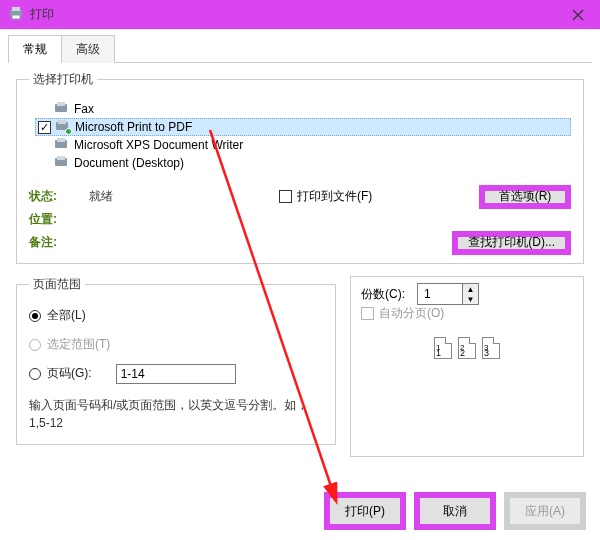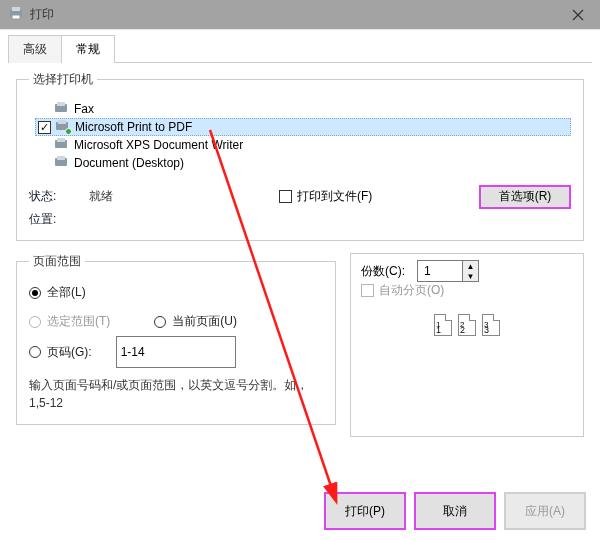--- a/index.html
+++ b/index.html
@@ -1,52 +1,52 @@
 <!DOCTYPE html>
 <html><head>
 <meta charset="utf-8">
 <style>
 * { box-sizing: border-box; font-family: "Microsoft YaHei", "Segoe UI", sans-serif; font-size: 12px; }
 body { margin: 0; background: #fff; width: 600px; height: 540px; overflow: hidden; position: relative; }
-.titlebar { height: 30px; display: flex; align-items: center; padding: 0 8px; border-bottom: 1px solid #e5e5e5; background: #a3a3a3; }
+.titlebar { height: 30px; display: flex; align-items: center; padding: 0 8px; border-bottom: 1px solid #e5e5e5; background: #d946ef; }
 .titlebar .title { margin-left: 6px; color: #333; }
 .close { position: absolute; right: 0; top: 0; width: 45px; height: 30px; display: flex; align-items: center; justify-content: center; color: #555; }
 .tabs { display: flex; margin: 4px 8px 0 8px; }
 .tab { padding: 5px 14px; border: 1px solid #ccc; border-bottom: none; background: #fff; margin-right: -1px; position: relative; top: 1px; z-index: 2; }
 .tab.inactive { background: #f4f4f4; z-index: 0; color: #333; }
 .tabline { height: 1px; background: #ccc; margin: 0 8px; }
 .panel { padding: 8px 16px; }
 fieldset { border: 1px solid #ccc; margin: 0 0 12px 0; padding: 8px 12px 12px 12px; }
 legend { padding: 0 4px; color: #333; }
 .printer-list { border: none; padding: 4px 0 10px 6px; }
 .printer { display: flex; align-items: center; height: 18px; padding: 1px 2px; gap: 4px; }
 .printer.selected { background: #cde8ff; border: 1px dotted #7aa7d8; align-items: flex-end; }
 .chk { width: 13px; height: 13px; border: 1px solid #333; display: inline-flex; align-items: center; justify-content: center; font-size: 10px; background: #fff; }
 .chk.checked::after { content: "✓"; font-size: 11px; line-height: 1; }
 .picon { width: 16px; height: 14px; display: inline-block; position: relative; }
 .picon::before { content: ""; position: absolute; left: 1px; top: 2px; width: 12px; height: 8px; background: #8a9aa7; border-radius: 1px; }
 .picon::after { content: ""; position: absolute; left: 3px; top: 0; width: 8px; height: 4px; background: #cfd8de; }
 .picon .dot { position: absolute; right: -1px; bottom: -1px; width: 7px; height: 7px; border-radius: 50%; background: #2fa83f; border: 1px solid #fff; }
 .status-row { display: flex; align-items: center; margin-top: 6px; }
-.lbl { width: 60px; color: #0f172a; }
+.lbl { width: 60px; color: #4d7c0f; font-weight: bold; }
 .val { width: 110px; color: #333; }
-.btn { min-width: 92px; height: 24px; border: 2px solid #d946ef; background: #e1e1e1; display: inline-flex; align-items: center; justify-content: center; padding: 0 10px; color: #000; }
+.btn { min-width: 92px; height: 24px; border: 6px solid #d946ef; background: #e1e1e1; display: inline-flex; align-items: center; justify-content: center; padding: 0 10px; color: #000; }
 .btn.disabled { color: #9a9a9a; background: #eaeaea; border-color: #cfcfcf; }
 .checkbox-label { display: inline-flex; align-items: center; gap: 5px; }
 .sq { width: 13px; height: 13px; border: 1px solid #333; background: #fff; display: inline-block; }
 .sq.disabled { border-color: #b5b5b5; }
 .lower { display: flex; gap: 14px; }
 .range-box { flex: 0 0 320px; }
 .copies-box { flex: 1; padding: 6px 10px; border: 1px solid #ccc; }
 .radio { width: 12px; height: 12px; border: 1px solid #333; border-radius: 50%; display: inline-flex; align-items: center; justify-content: center; }
 .radio.checked::after { content: ""; width: 6px; height: 6px; border-radius: 50%; background: #000; }
 .radio.disabled { border-color: #b5b5b5; }
 .rlab { display: inline-flex; align-items: center; gap: 6px; margin: 6px 0; color: #222; }
 .rlab.disabled { color: #9a9a9a; }
-.textin { width: 120px; height: 32px; border: 1px solid #7a7a7a; padding: 0 4px; background: #fff; }
+.textin { width: 120px; height: 20px; border: 1px solid #7a7a7a; padding: 0 4px; background: #fff; }
 .hint { color: #333; margin-top: 8px; line-height: 1.5; }
 .spin { display: inline-flex; border: 1px solid #7a7a7a; height: 22px; }
 .spin input { width: 44px; border: none; padding: 0 6px; outline: none; }
 .spin .arrows { width: 16px; display: flex; flex-direction: column; border-left: 1px solid #7a7a7a; }
 .spin .arrows div { flex: 1; display: flex; align-items: center; justify-content: center; font-size: 8px; background: #eee; }
 .collate { display: flex; gap: 6px; margin-top: 14px; justify-content: center; }
 .page { width: 18px; height: 22px; border: 1px solid #888; position: relative; background: #fff; }
 .page::before { content: ""; position: absolute; right: -1px; top: -1px; width: 6px; height: 6px; background: #fff; border-left: 1px solid #888; border-bottom: 1px solid #888; }
 .page span { position: absolute; left: 1px; bottom: 0; font-size: 9px; }
 .page .sup { position: absolute; right: 1px; top: 5px; font-size: 8px; }
@@ -68,22 +68,22 @@
   <span class="title">打印</span>
   <div class="close">
     <svg width="12" height="12">
         <line x1="1" y1="1" x2="11" y2="11" stroke="#333" stroke-width="1.2"></line>
         <line x1="11" y1="1" x2="1" y2="11" stroke="#333" stroke-width="1.2"></line>
       </svg>
   </div>
 </div>
 
 <div class="tabs">
+  <div class="tab">常规</div>
   <div class="tab inactive">高级</div>
-  <div class="tab">常规</div>
 </div>
 <div class="tabline"></div>
 
 <div class="panel">
   <fieldset style="position:relative;">
     <legend>选择打印机</legend>
     <div class="printer-list">
       <div class="printer">
         <span style="width:13px"></span>
           <span class="picon"></span>
@@ -115,40 +115,42 @@
         <span class="sq"></span>
         <span>打印到文件(F)</span>
       </label>
       <div class="btn" style="position:absolute; right:12px;">
         <span>首选项(R)</span>
       </div>
     </div>
     <div class="status-row">
       <span class="lbl">位置:</span>
     </div>
+    <div class="status-row">
+      <span class="lbl">备注:</span>
+      <div class="btn" style="position:absolute; right:12px;">
+        <span>查找打印机(D)...</span>
+      </div>
+    </div>
   </fieldset>
 
   <div class="lower">
     <fieldset class="range-box">
       <legend>页面范围</legend>
       <div>
         <label class="rlab">
           <span class="radio checked"></span>
           <span>全部(L)</span>
         </label>
       </div>
       <div style="display:flex; gap:44px;">
         <label class="rlab disabled">
           <span class="radio disabled"></span>
           <span>选定范围(T)</span>
         </label>
-        <label class="rlab">
-          <span class="radio"></span>
-          <span>当前页面(U)</span>
-        </label>
       </div>
       <div style="display:flex; align-items:center; gap:24px;">
         <label class="rlab">
           <span class="radio"></span>
           <span>页码(G):</span>
         </label>
         <input class="textin" value="1-14" style="">
       </div>
       <div class="hint">输入页面号码和/或页面范围，以英文逗号分割。如，1,5-12</div>
     </fieldset>

